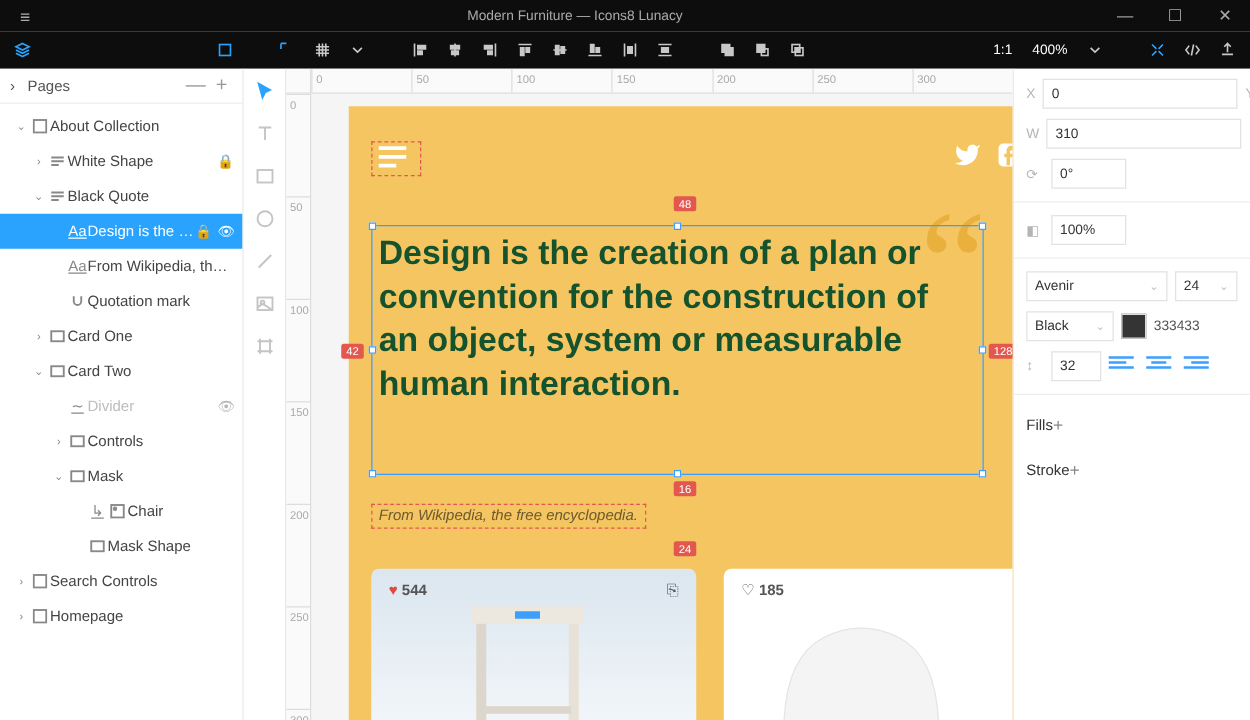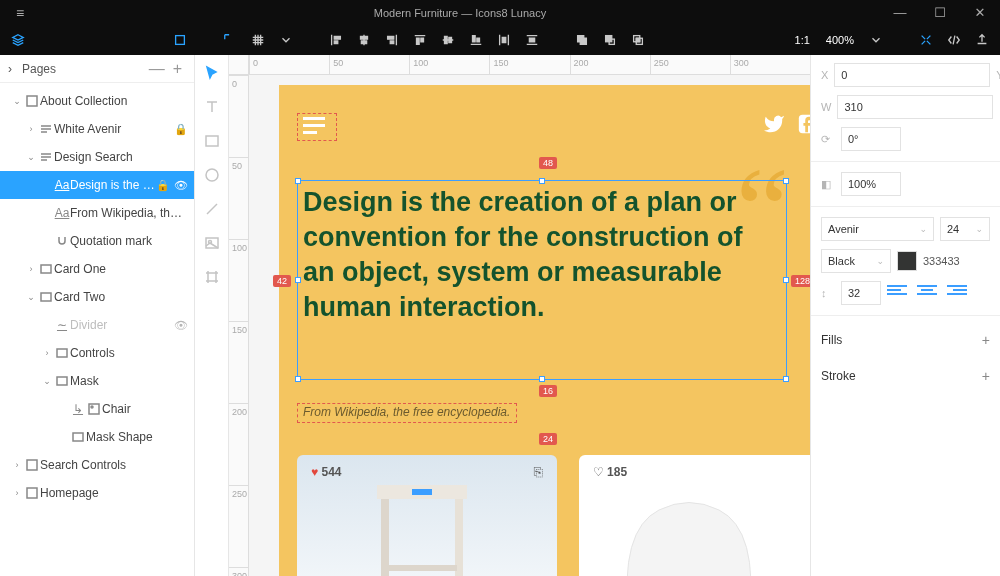--- a/index.html
+++ b/index.html
@@ -77,21 +77,21 @@
 .right { width: 190px; border-left: 1px solid #e6e6e6; background: #fff; padding: 8px 10px; display: flex; flex-direction: column; gap: 8px; color: #555; font-size: 11px; }
 .prop-row { display: flex; align-items: center; gap: 6px; }
 .prop-label { width: 14px; color: #b5b5b5; }
 .prop-input { flex: 1; height: 24px; border: 1px solid #e2e2e2; padding: 0 6px; font-size: 11px; color: #333; }
 .prop-select { flex: 1; height: 24px; border: 1px solid #e2e2e2; padding: 0 6px; font-size: 11px; color: #333; display: flex; align-items: center; justify-content: space-between; }
 .prop-select .dd { color: #bbb; font-size: 9px; }
 .swatch { width: 20px; height: 20px; background: #333433; border: 1px solid #ddd; }
 .align-btns { display: flex; gap: 10px; }
 .align-btns div { width: 20px; height: 16px; display: flex; flex-direction: column; gap: 2px; }
 .align-btns div span { height: 2px; background: #3c9eff; }
-.sect { display: flex; justify-content: space-between; align-items: center; padding: 6px 0; color: #333; font-size: 12px; }
+.sect { display: flex; align-items: center; padding: 6px 0; color: #333; font-size: 12px; }
 .sect .plus { color: #888; font-size: 14px; cursor: pointer; }
 .sep { height: 1px; background: #eee; margin: 2px -10px; }
 </style>
 </head>
 <body>
 
 <div class="titlebar">
   <div class="hamburger">≡</div>
   <div class="title">Modern Furniture — Icons8 Lunacy</div>
   <div class="wincontrols">
@@ -234,31 +234,31 @@
           </span>
           <span class="txt">About Collection</span>
         </div>
       <div class="node ind2">
           <span class="arrow">›</span>
           <span class="ico">
             <svg viewBox="0 0 12 12">
               <path d="M1 3h10M1 6h10M1 9h6"></path>
             </svg>
           </span>
-          <span class="txt">White Avenir</span>
+          <span class="txt">White Shape</span>
           <span class="badge">🔒</span>
         </div>
       <div class="node ind2">
           <span class="arrow">⌄</span>
           <span class="ico">
             <svg viewBox="0 0 12 12">
               <path d="M1 3h10M1 6h10M1 9h6"></path>
             </svg>
           </span>
-          <span class="txt">Design Search</span>
+          <span class="txt">Black Quote</span>
         </div>
       <div class="node ind3 sel">
           <span class="arrow"></span>
           <span class="ico">Aa</span>
           <span class="txt">Design is the crea...</span>
           <span class="badge">🔒</span>
           <span class="badge" style="margin-left:4px">👁</span>
         </div>
       <div class="node ind3">
           <span class="arrow"></span>

